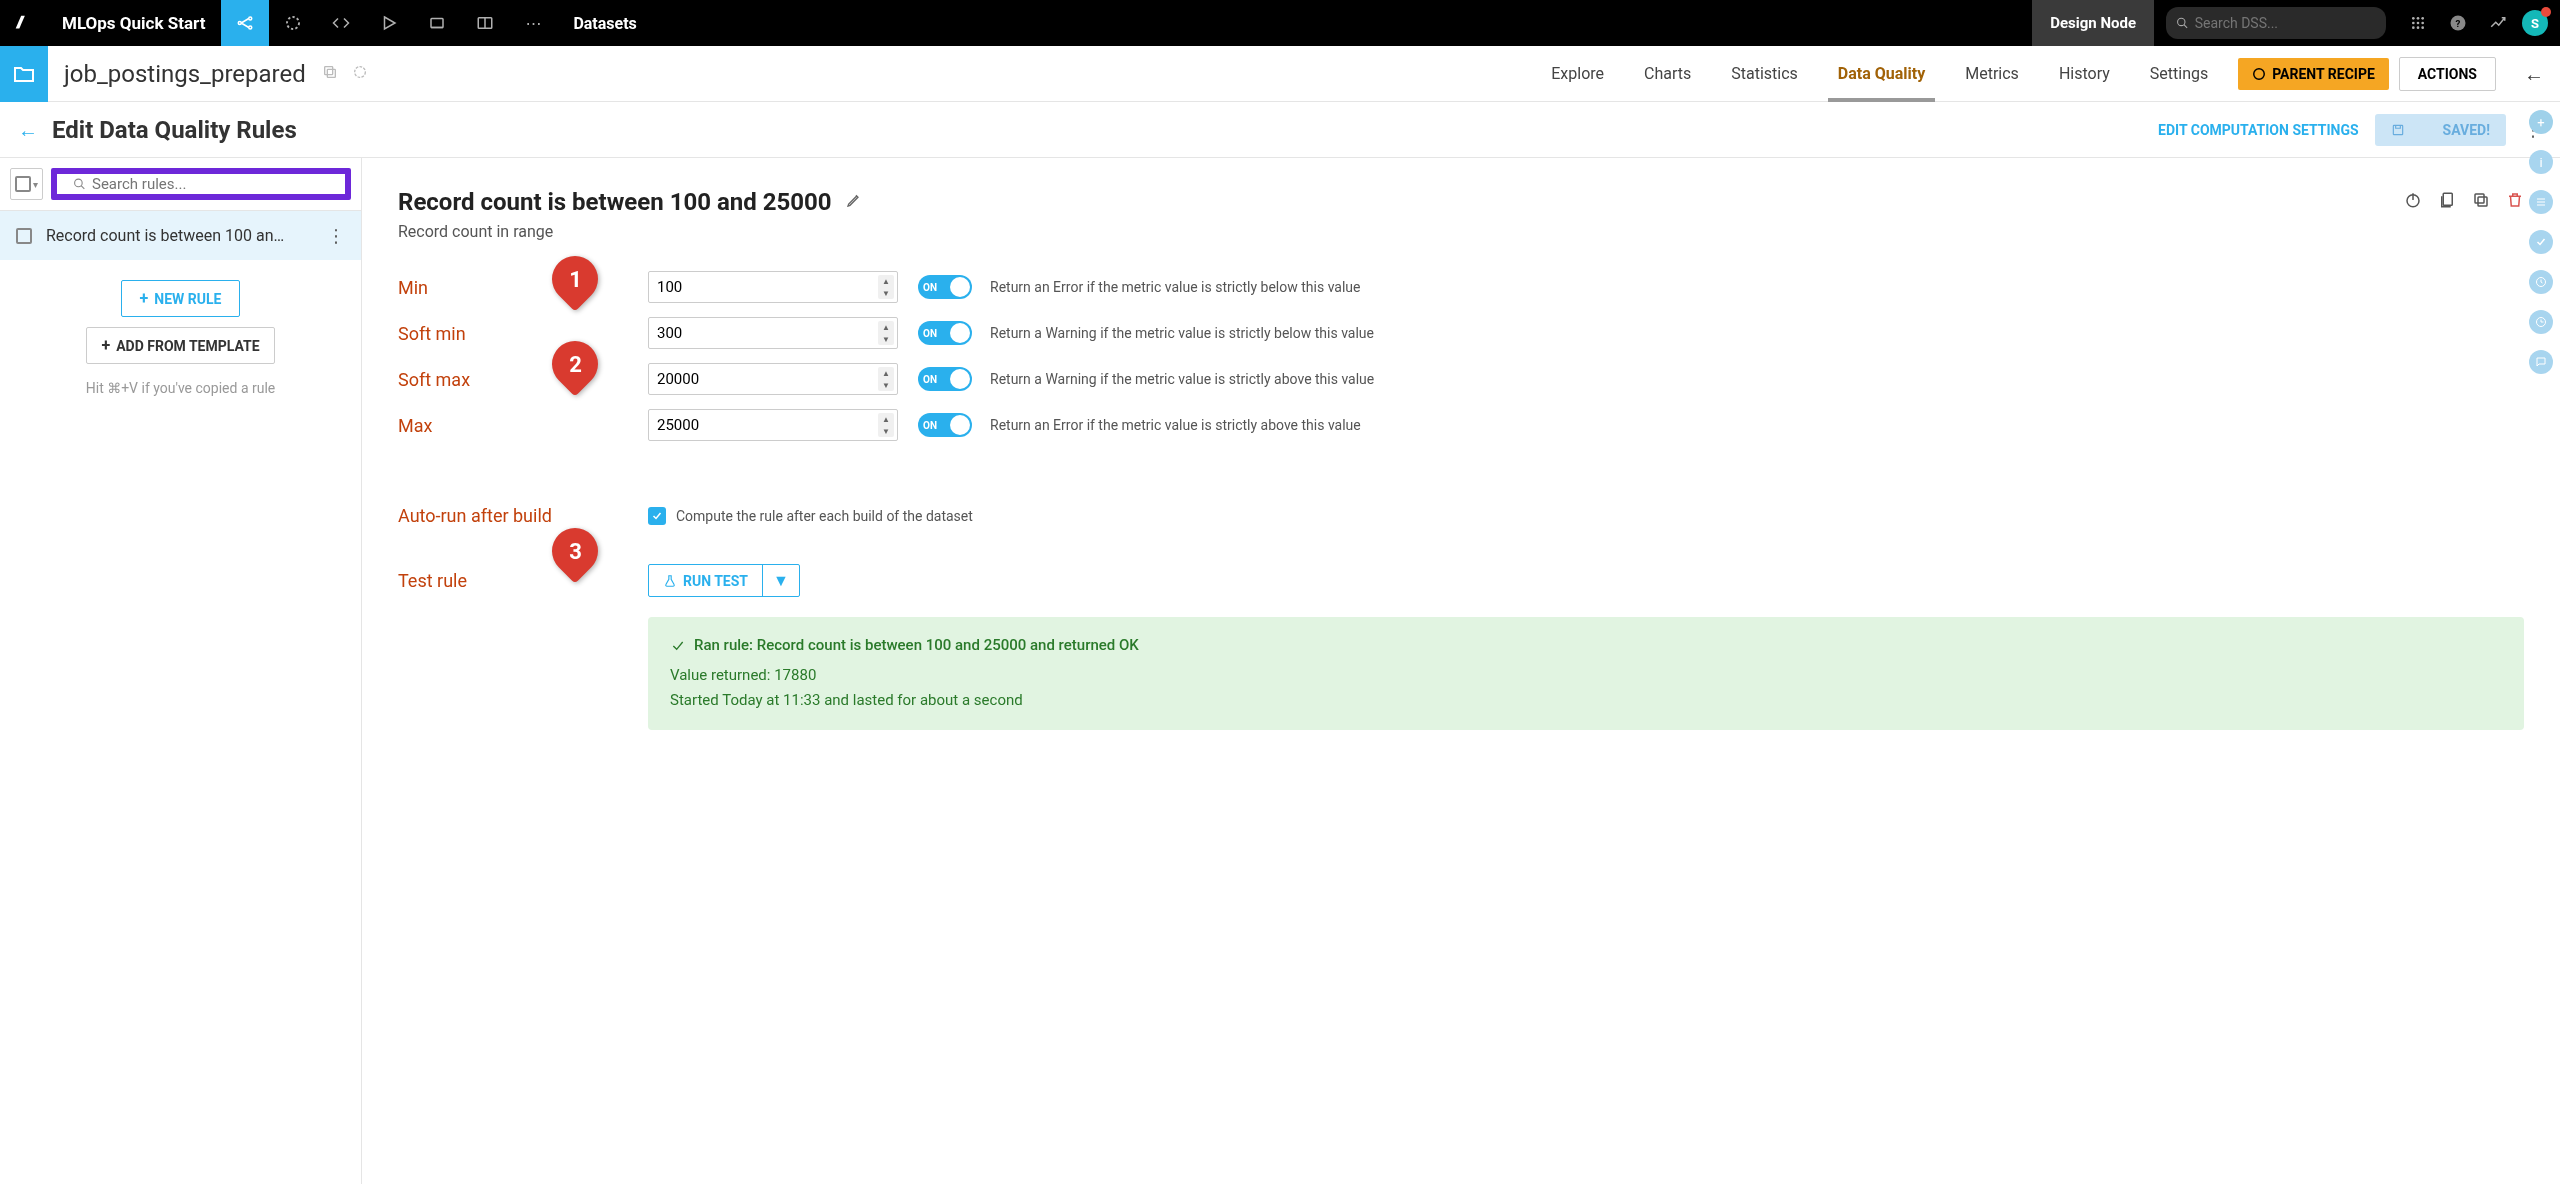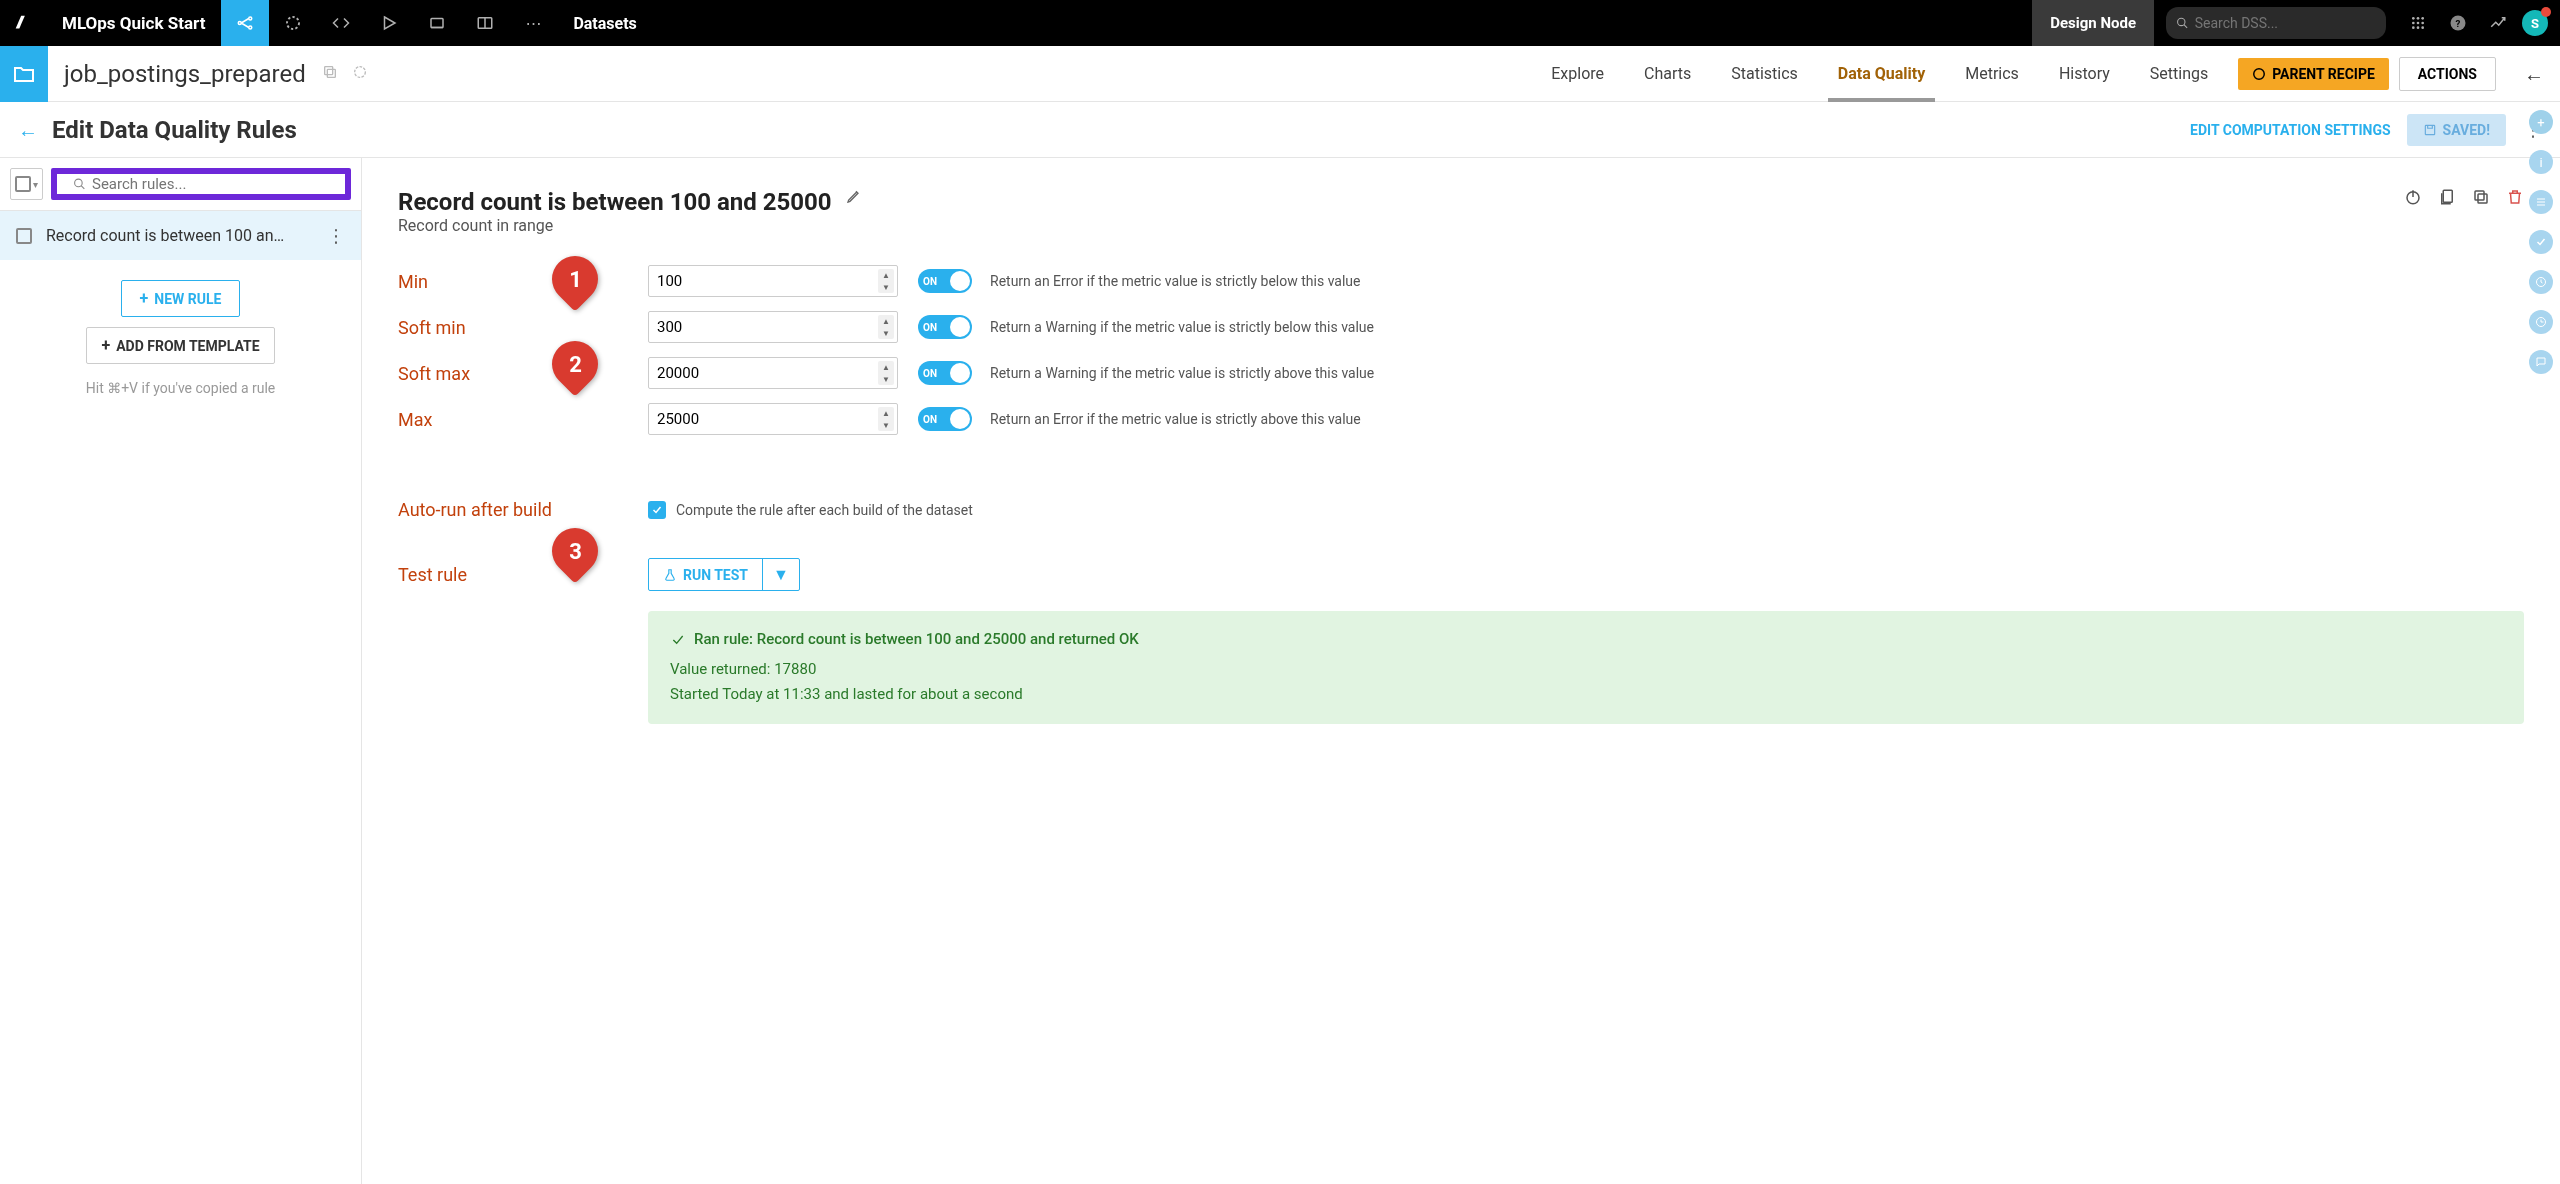--- a/index.html
+++ b/index.html
@@ -32,21 +32,21 @@
 .parent-recipe { background:#f5a623; color:#000; font-weight:700; font-size:14px; padding:8px 14px; border-radius:2px; margin:0 10px; display:flex; align-items:center; cursor:pointer; }
 .actions-btn { border:1px solid #ccc; padding:8px 18px; font-size:14px; font-weight:700; border-radius:2px; margin-right:12px; cursor:pointer; background:#fff; }
 .backarrow { padding:0 16px; color:#333; cursor:pointer; font-size:20px; }
 
 
 .thirdbar { display:flex; align-items:center; height:56px; border-bottom:1px solid #e5e5e5; padding:0 10px; }
 .thirdbar-back { color:#2ab0ed; font-size:20px; padding:0 8px; cursor:pointer; }
 .thirdbar-title { font-size:24px; font-weight:700; color:#333; margin-left:6px; }
 .thirdbar-spacer { flex:1; }
 .thirdbar-link { color:#2ab0ed; font-weight:700; font-size:14px; margin-right:16px; cursor:pointer; }
-.saved-btn { background:#cce5f6; color:#68adde; font-weight:700; font-size:14px; padding:8px 16px; border-radius:3px; display:flex; align-items:center; cursor:pointer; margin-right:10px; }
+.saved-btn { background:#cce5f6; color:#68adde; font-weight:700; font-size:14px; padding:8px 16px; border-radius:3px; display:flex; align-items:center; cursor:pointer; margin-right:10px;gap:32px; }
 .thirdbar-more { font-size:18px; color:#555; cursor:pointer; padding:0 8px; }
 
 .main { display:flex; height:calc(100vh - 158px); }
 
 
 .sidebar { width:362px; border-right:1px solid #e5e5e5; display:flex; flex-direction:column; }
 .sidebar-searchrow { display:flex; align-items:center; padding:10px 10px 10px 10px; border-bottom:1px solid #e5e5e5; gap:8px; }
 .sidebar-checkbox-outer { display:flex; align-items:center; border:1px solid #ccc; border-radius:2px; height:32px; padding:0 4px; }
 .sidebar-checkbox { width:16px; height:16px; border:2px solid #888; border-radius:2px; }
 .sidebar-checkbox-chev { color:#888; font-size:10px; margin-left:2px; }
@@ -56,21 +56,21 @@
 .sidebar-item-check { width:16px; height:16px; border:2px solid #888; border-radius:2px; margin-right:14px; }
 .sidebar-item-text { flex:1; font-size:16px; color:#333; white-space:nowrap; overflow:hidden; text-overflow:ellipsis; }
 .sidebar-item-more { color:#555; font-size:18px; cursor:pointer; }
 .sidebar-actions { display:flex; flex-direction:column; align-items:center; gap:10px; padding:20px 0; }
 .new-rule-btn { border:1px solid #2ab0ed; color:#2ab0ed; font-weight:700; font-size:14px; padding:8px 18px; background:#fff; cursor:pointer; display:flex; align-items:center; border-radius:2px; }
 .add-template-btn { border:1px solid #ccc; color:#333; font-weight:700; font-size:14px; padding:8px 14px; background:#fff; cursor:pointer; display:flex; align-items:center; border-radius:2px; }
 .sidebar-hint { color:#999; font-size:14px; margin-top:6px; }
 
 
 .detail { flex:1; padding:30px 36px; position:relative; overflow-y:auto; }
-.detail-header { display:flex; }
+.detail-header { display:flex; align-items:center; margin-bottom:6px; }
 .detail-title { font-size:24px; font-weight:700; color:#222; }
 .detail-edit-icon { margin-left:14px; color:#666; cursor:pointer; }
 .detail-header-actions { margin-left:auto; display:flex; gap:16px; }
 .detail-action-icon { color:#555; cursor:pointer; font-size:18px; }
 .detail-action-icon.danger { color:#d9534f; }
 .detail-subtitle { color:#555; font-size:16px; margin-bottom:30px; }
 
 .form-row { display:flex; align-items:center; margin-bottom:14px; position:relative; }
 .form-label { width:250px; font-size:18px; color:#c2410c; }
 .form-input { width:250px; height:32px; border:1px solid #ccc; border-radius:2px; padding:0 8px; font-size:15px; position:relative; }

